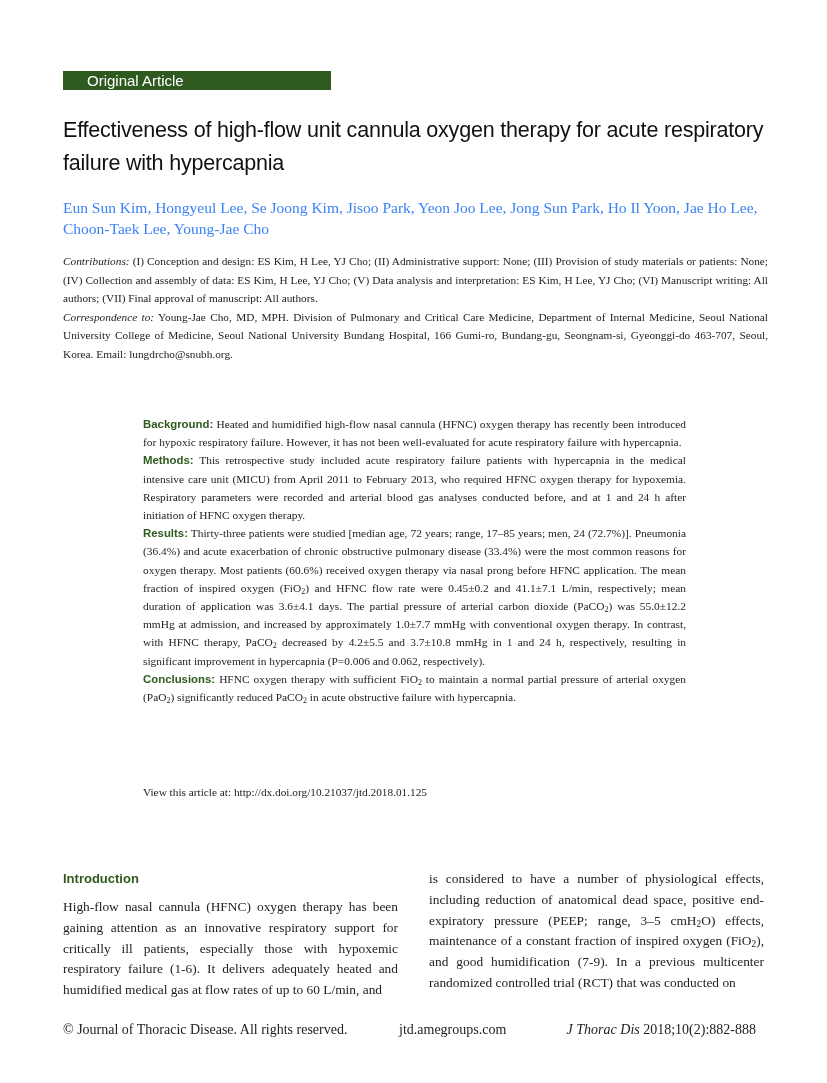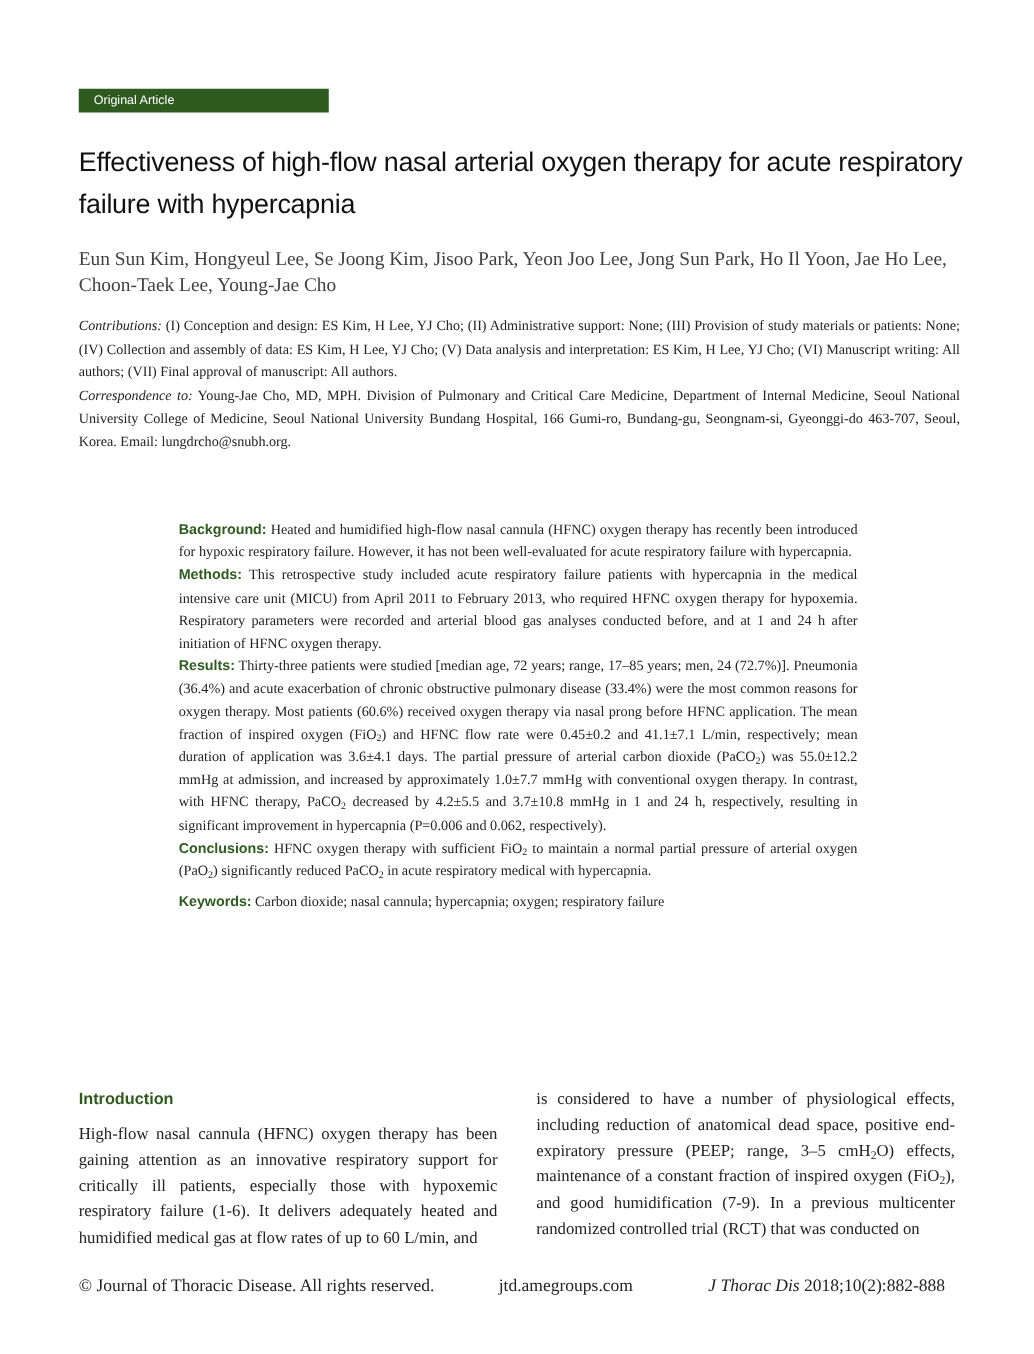--- a/index.html
+++ b/index.html
@@ -1,33 +1,33 @@
 <!DOCTYPE html>
 <html><head>
   <meta charset="utf-8">
   <style>
     html, body { margin: 0; padding: 0; background: #ffffff; }
     body {
       width: 827px; height: 1083px; position: relative; overflow: hidden;
       font-family: "Liberation Serif", "DejaVu Serif", serif; color: #222;
     }
     .banner {
-      position: absolute; left: 63px; top: 71px; width: 200px; height: 19px;
+      position: absolute; left: 63px; top: 71px; width: 268px; height: 19px;
       background: #2e5a1f; color: #fff;
-      font-family: "Liberation Sans", sans-serif; font-size: 10px;
-      line-height: 19px; padding-left: 12px; box-sizing: border-box;
+      font-family: "Liberation Sans", sans-serif; font-size: 15px;
+      line-height: 19px; padding-left: 24px; box-sizing: border-box;
     }
     .title {
       position: absolute; left: 63px; top: 114px; width: 710px;
       font-family: "Liberation Sans", sans-serif; font-size: 21.5px;
       line-height: 33px; color: #111; letter-spacing: -0.2px;
     }
     .authors {
       position: absolute; left: 63px; top: 197px; width: 705px;
-      font-size: 15.5px; line-height: 21px; color: #404040;
+      font-size: 15.5px; line-height: 21px; color: #3b82f6;
     }
     .affil {
       position: absolute; left: 63px; top: 252px; width: 705px;
       font-size: 11.3px; line-height: 18.5px; color: #222; text-align: justify;
     }
     .affil p { margin: 0; }
     .affil em { font-style: italic; }
     .abstract {
       position: absolute; left: 143px; top: 415px; width: 543px;
       font-size: 11.4px; line-height: 18.2px; color: #222; text-align: justify;
@@ -64,38 +64,38 @@
     .footer .journal-abbr { font-style: italic; }
     sub { font-size: 70%; vertical-align: -2px; line-height: 0; }
   </style>
 </head>
 <body>
 
 <div class="banner">
   <span>Original Article</span>
 </div>
 
-<h1 class="title" style="margin:0;font-weight:normal;">Effectiveness of high-flow nasal arterial oxygen therapy for acute respiratory failure with hypercapnia</h1>
+<h1 class="title" style="margin:0;font-weight:normal;">Effectiveness of high-flow unit cannula oxygen therapy for acute respiratory failure with hypercapnia</h1>
 
 <div class="authors">Eun Sun Kim, Hongyeul Lee, Se Joong Kim, Jisoo Park, Yeon Joo Lee, Jong Sun Park, Ho Il Yoon, Jae Ho Lee, Choon-Taek Lee, Young-Jae Cho</div>
 
 <div class="affil">
   <p><em>Contributions:</em><span> (I) Conception and design: ES Kim, H Lee, YJ Cho; (II) Administrative support: None; (III) Provision of study materials or patients: None; (IV) Collection and assembly of data: ES Kim, H Lee, YJ Cho; (V) Data analysis and interpretation: ES Kim, H Lee, YJ Cho; (VI) Manuscript writing: All authors; (VII) Final approval of manuscript: All authors.</span></p>
   <p><em>Correspondence to:</em><span> Young-Jae Cho, MD, MPH. Division of Pulmonary and Critical Care Medicine, Department of Internal Medicine, Seoul National University College of Medicine, Seoul National University Bundang Hospital, 166 Gumi-ro, Bundang-gu, Seongnam-si, Gyeonggi-do 463-707, Seoul, Korea. Email: lungdrcho@snubh.org.</span></p>
 </div>
 
 <div class="abstract">
   <p><span class="lbl">Background:</span><span> Heated and humidified high-flow nasal cannula (HFNC) oxygen therapy has recently been introduced for hypoxic respiratory failure. However, it has not been well-evaluated for acute respiratory failure with hypercapnia.</span></p>
   <p><span class="lbl">Methods:</span><span> This retrospective study included acute respiratory failure patients with hypercapnia in the medical intensive care unit (MICU) from April 2011 to February 2013, who required HFNC oxygen therapy for hypoxemia. Respiratory parameters were recorded and arterial blood gas analyses conducted before, and at 1 and 24 h after initiation of HFNC oxygen therapy.</span></p>
   <p><span class="lbl">Results:</span><span> Thirty-three patients were studied [median age, 72 years; range, 17–85 years; men, 24 (72.7%)]. Pneumonia (36.4%) and acute exacerbation of chronic obstructive pulmonary disease (33.4%) were the most common reasons for oxygen therapy. Most patients (60.6%) received oxygen therapy via nasal prong before HFNC application. The mean fraction of inspired oxygen (FiO</span><sub>2</sub><span>) and HFNC flow rate were 0.45±0.2 and 41.1±7.1 L/min, respectively; mean duration of application was 3.6±4.1 days. The partial pressure of arterial carbon dioxide (PaCO</span><sub>2</sub><span>) was 55.0±12.2 mmHg at admission, and increased by approximately 1.0±7.7 mmHg with conventional oxygen therapy. In contrast, with HFNC therapy, PaCO</span><sub>2</sub><span> decreased by 4.2±5.5 and 3.7±10.8 mmHg in 1 and 24 h, respectively, resulting in significant improvement in hypercapnia (P=0.006 and 0.062, respectively).</span></p>
-  <p><span class="lbl">Conclusions:</span><span> HFNC oxygen therapy with sufficient FiO</span><sub>2</sub><span> to maintain a normal partial pressure of arterial oxygen (PaO</span><sub>2</sub><span>) significantly reduced PaCO</span><sub>2</sub><span> in acute respiratory medical with hypercapnia.</span></p>
-  <p class="kw"><span class="lbl">Keywords:</span><span> Carbon dioxide; nasal cannula; hypercapnia; oxygen; respiratory failure</span></p>
+  <p><span class="lbl">Conclusions:</span><span> HFNC oxygen therapy with sufficient FiO</span><sub>2</sub><span> to maintain a normal partial pressure of arterial oxygen (PaO</span><sub>2</sub><span>) significantly reduced PaCO</span><sub>2</sub><span> in acute obstructive failure with hypercapnia.</span></p>
 </div>
 
 <div class="submission">
+  <p><span>View this article at: </span><span>http://dx.doi.org/10.21037/jtd.2018.01.125</span></p>
 </div>
 
 <div class="intro-heading">Introduction</div>
 
 <div class="col col-left">High-flow nasal cannula (HFNC) oxygen therapy has been gaining attention as an innovative respiratory support for critically ill patients, especially those with hypoxemic respiratory failure (1-6). It delivers adequately heated and humidified medical gas at flow rates of up to 60 L/min, and</div>
 
 <div class="col col-right"><span>is considered to have a number of physiological effects, including reduction of anatomical dead space, positive end-expiratory pressure (PEEP; range, 3–5 cmH</span><sub>2</sub><span>O) effects, maintenance of a constant fraction of inspired oxygen (FiO</span><sub>2</sub><span>), and good humidification (7-9). In a previous multicenter randomized controlled trial (RCT) that was conducted on</span></div>
 
 <div class="footer">
   <span class="f-left">© Journal of Thoracic Disease. All rights reserved.</span>

